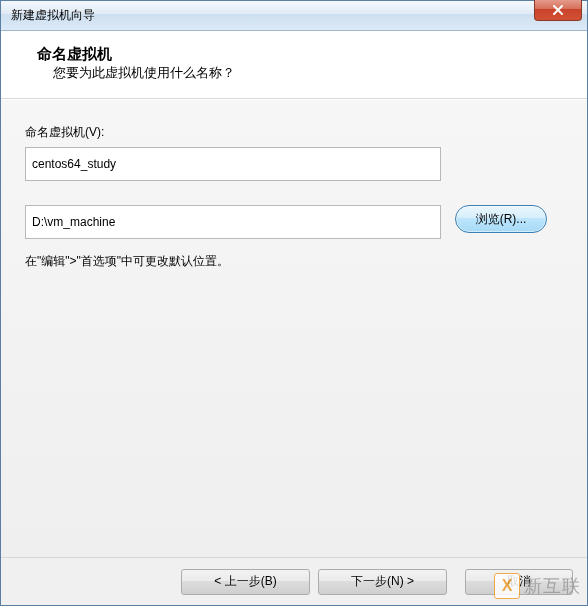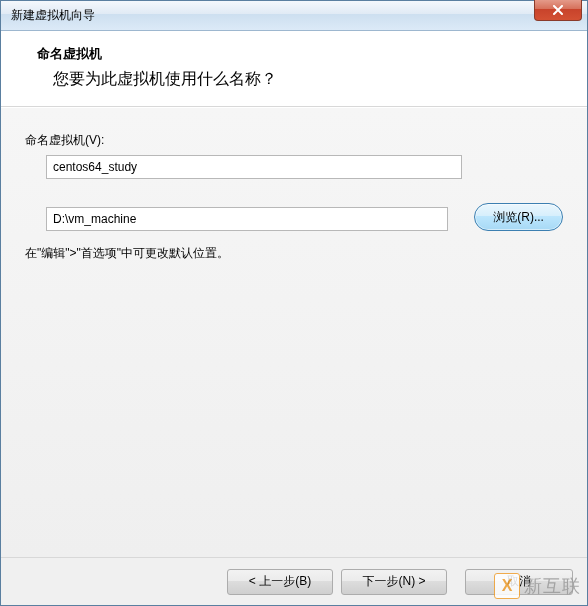--- a/index.html
+++ b/index.html
@@ -45,62 +45,60 @@
     cursor: default;
   }
   .close-btn svg { display: block; }
 
   .header-pane {
     background: #fff;
     padding: 14px 20px 16px 20px;
     border-bottom: 1px solid #d8d8d8;
   }
   .header-title {
+    font-size: 15px;
+    font-weight: bold;
+    color: #000;
+    padding-left: 16px;
+  }
+  .header-sub {
     font-size: 13px;
-    font-weight: bold;
-    color: #000;
-    margin-bottom: 6px;
-    padding-left: 16px;
-  }
-  .header-sub {
-    font-size: 16px;
     color: #000;
     padding-left: 32px;
   }
 
   .body-pane {
     flex: 1;
     background: linear-gradient(to bottom, #f6f6f6 0%, #efefef 100%);
     border-top: 1px solid #fff;
     padding: 24px 24px 10px 24px;
     position: relative;
   }
   .field-label {
     font-size: 12px;
     color: #000;
     margin-bottom: 6px;
   }
   .text-input {
     width: 416px;
-    height: 24px;
+    height: 34px;
     border: 1px solid #b8b8b8;
     background: #fff;
     font-size: 12px;
     padding: 0 6px;
     font-family: inherit;
     display: block;
     outline: none;
-    margin-left: 21px;
   }
   .row-name { margin-bottom: 24px; }
   .row-loc { margin-bottom: 14px; }
   .loc-row {
     display: flex;
-    align-items: flex-end;
-    gap: 26px;
+    align-items: flex-start;
+    gap: 14px;
   }
   .browse-btn {
     height: 28px;
     width: 92px;
     border: 1px solid #3c7fb1;
     border-radius: 14px;
     background: linear-gradient(to bottom, #eaf6fd 0%, #d7effc 45%, #bde6fd 46%, #a7d9f5 100%);
     font-size: 12px;
     font-family: inherit;
     cursor: default;
@@ -118,21 +116,21 @@
     border-top: 1px solid #d8d8d8;
     display: flex;
     align-items: center;
     justify-content: flex-end;
     padding-right: 14px;
     gap: 8px;
     position: relative;
   }
   .nav-btn {
     height: 26px;
-    width: 106px;
+    width: 129px;
     border: 1px solid #acacac;
     border-radius: 3px;
     background: linear-gradient(to bottom, #f2f2f2 0%, #ebebeb 45%, #dddddd 46%, #cfcfcf 100%);
     font-size: 12px;
     font-family: inherit;
     cursor: default;
     padding: 0;
   }
   .nav-btn.cancel { width: 108px; margin-left: 10px; }
 

